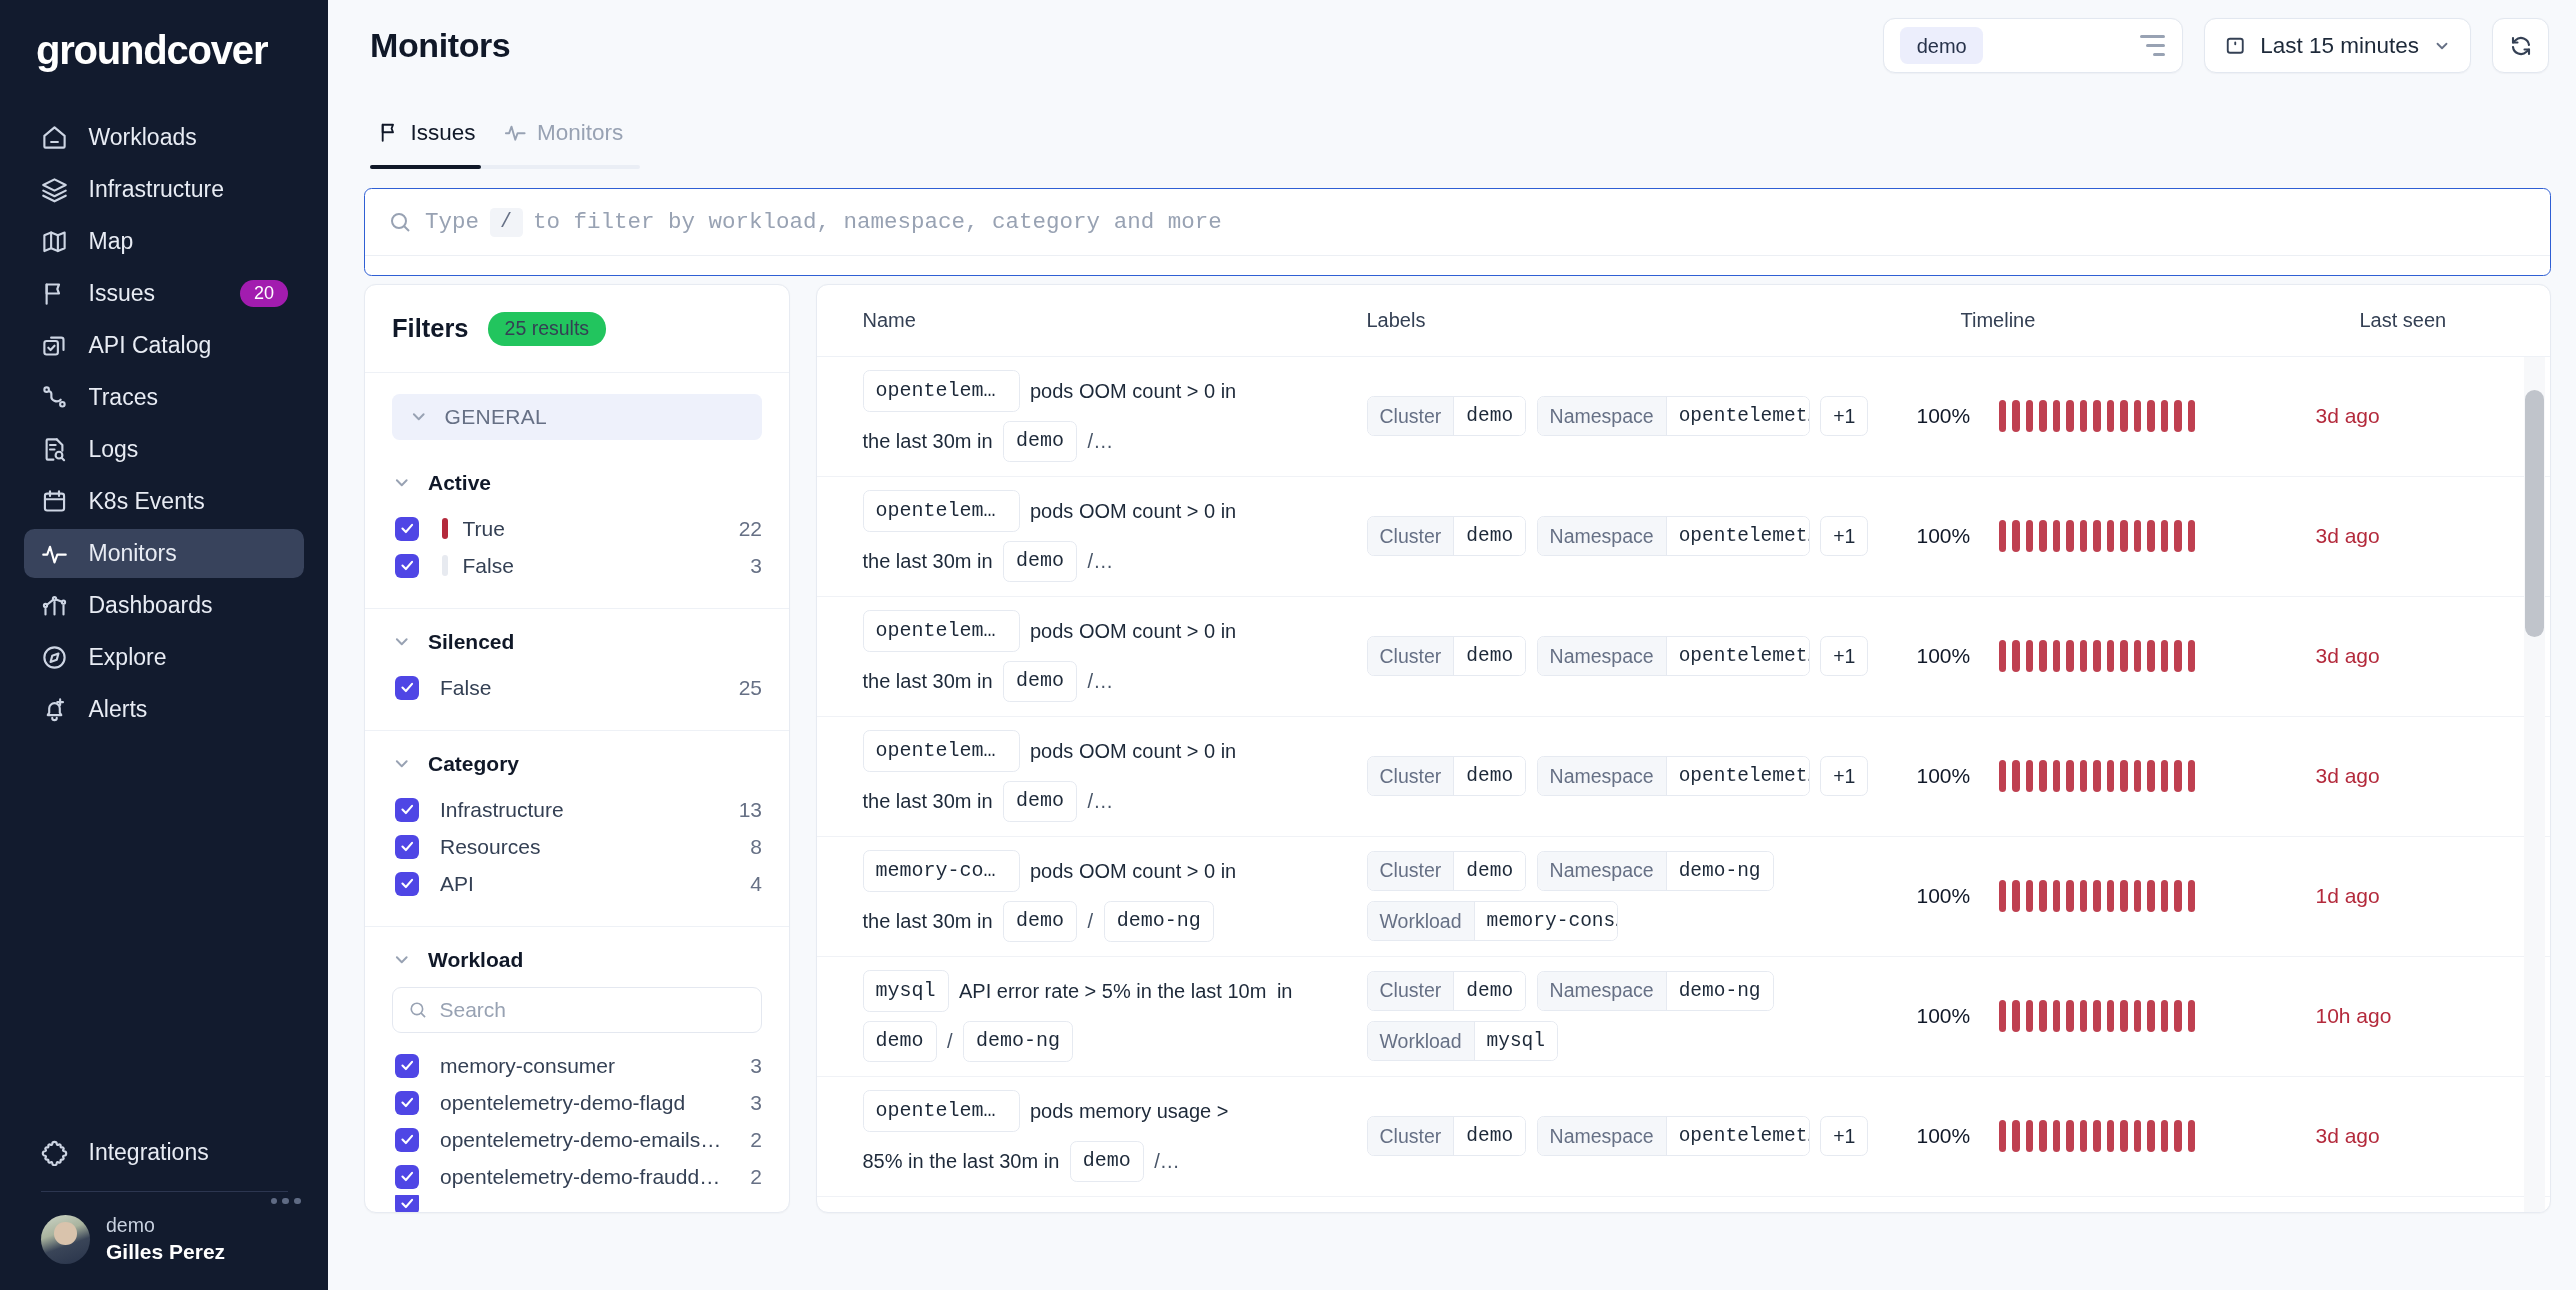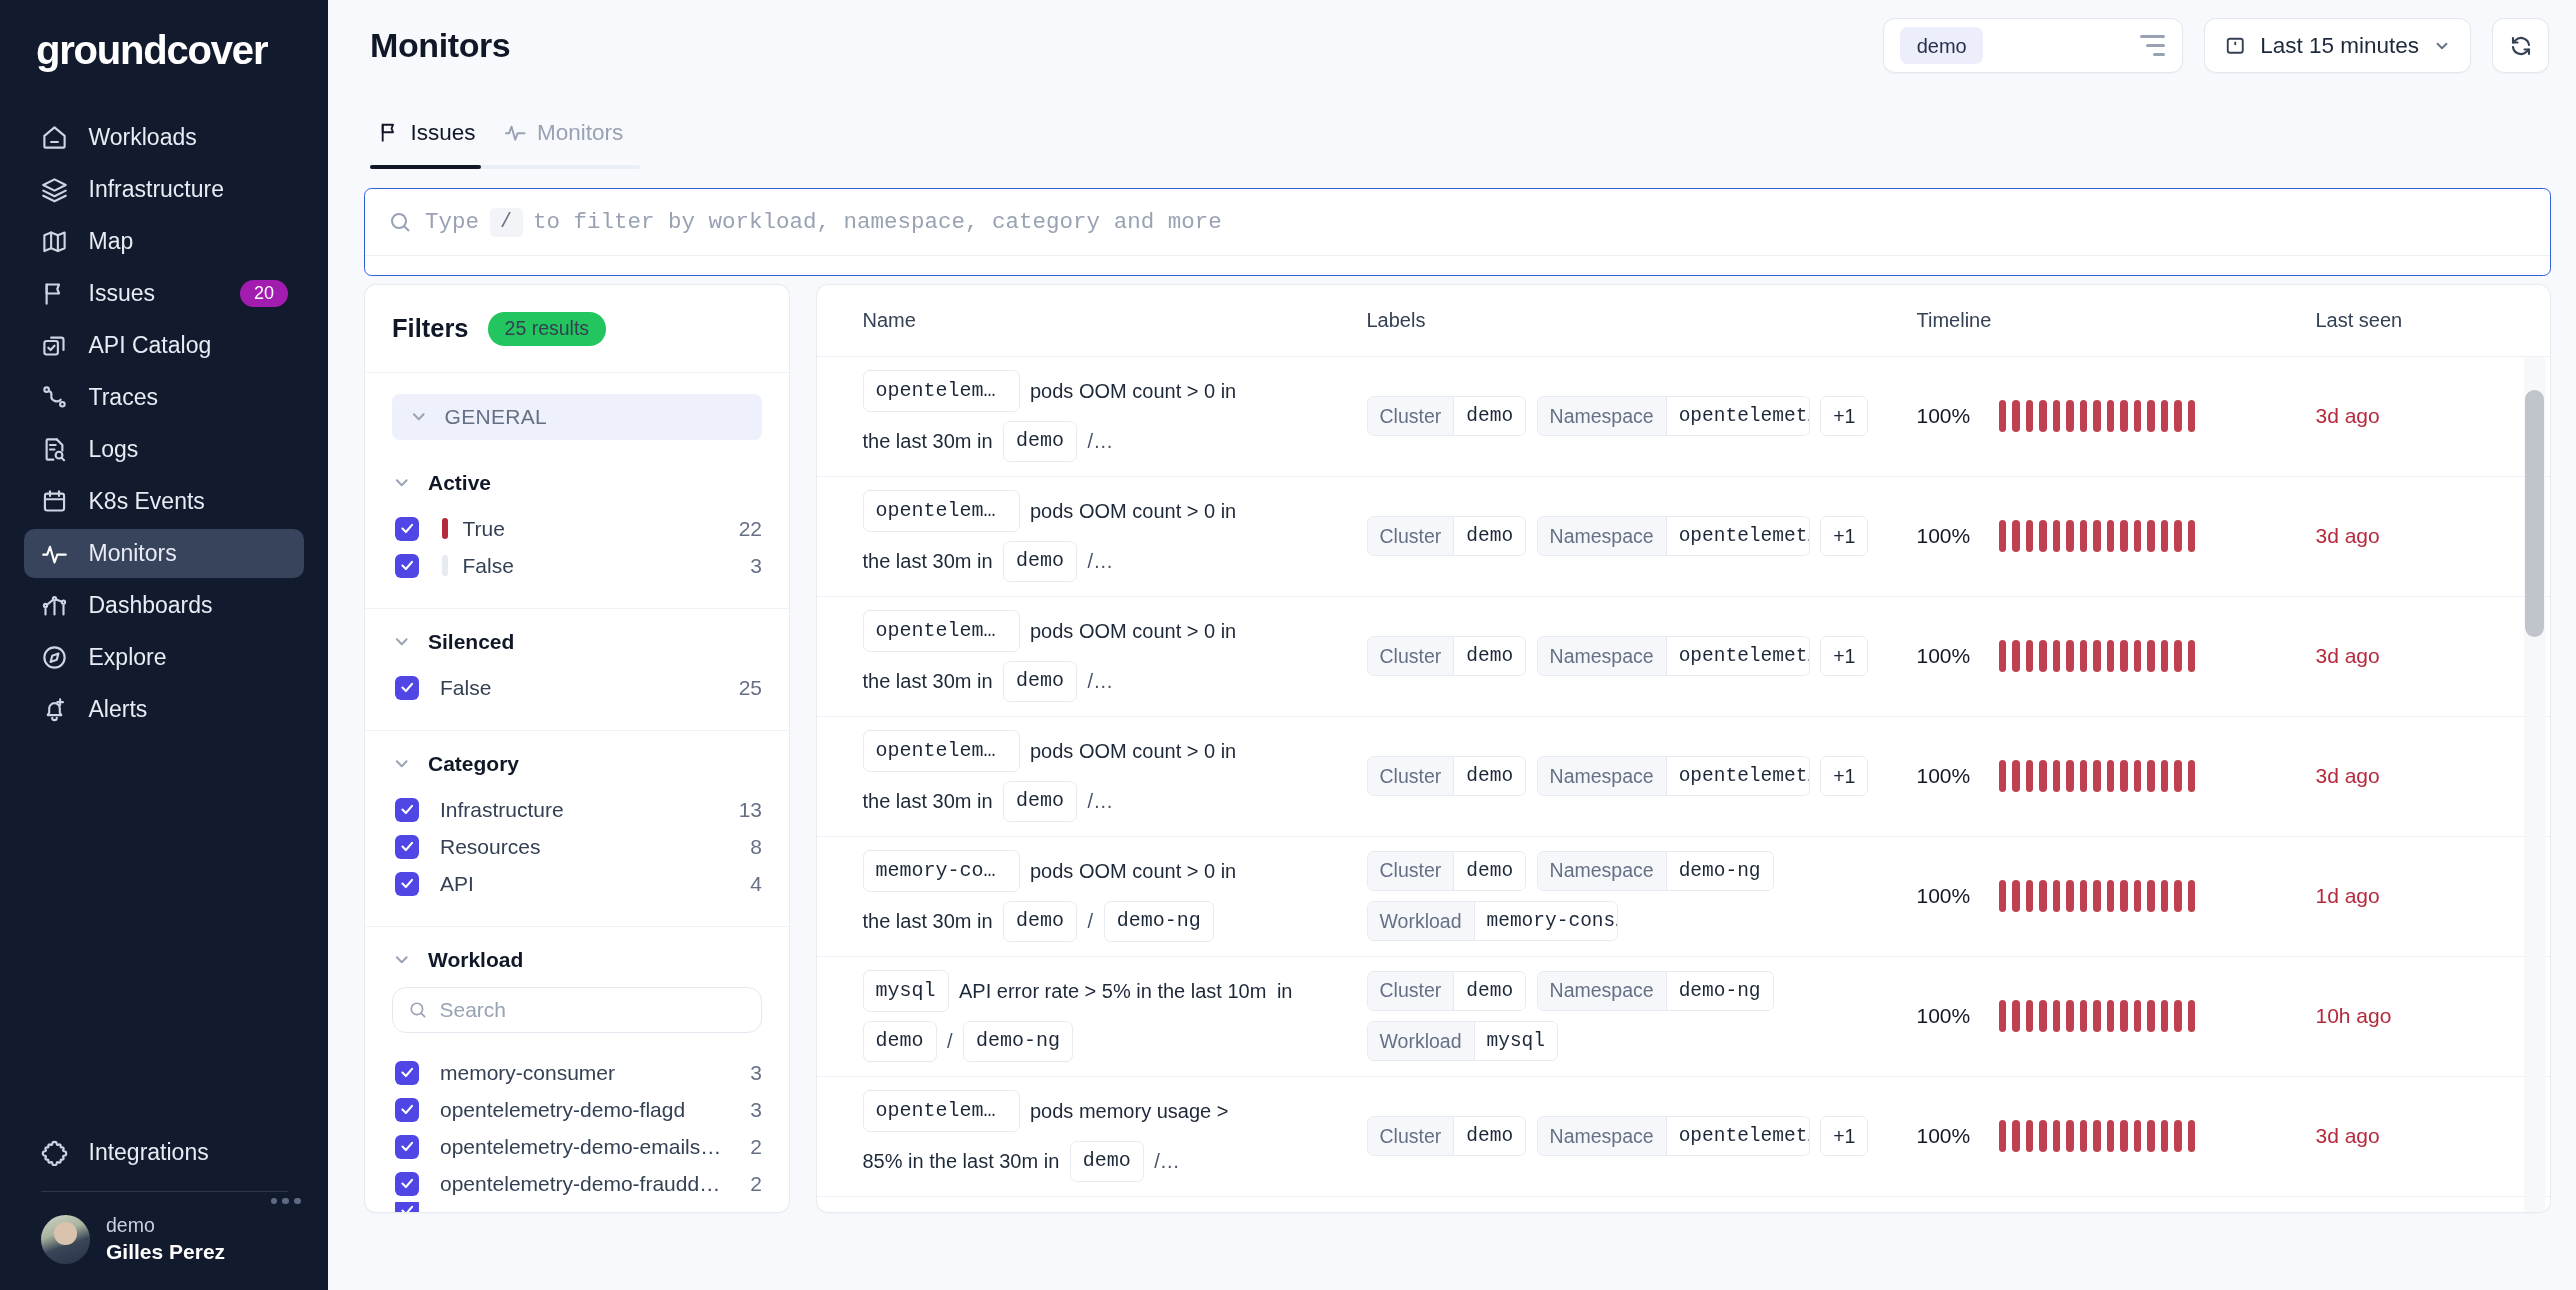--- a/index.html
+++ b/index.html
@@ -166,41 +166,41 @@
     width: 24px; height: 24px; border-radius: 6px; background: #4f46e5;
     flex: 0 0 24px; display: flex; align-items: center; justify-content: center;
   }
   .cbox svg { width: 16.5px; height: 16.5px; stroke: #fff; fill: none; stroke-width: 3; stroke-linecap: round; stroke-linejoin: round; }
   .sev-bar { width: 6px; height: 21px; border-radius: 3px; flex: 0 0 6px; margin-left: 7.5px; }
   .sev-true { background: #b42a3c; }
   .sev-false { background: #e7eaf0; }
   .frow-label { color: #344054; font-size: 21px; white-space: nowrap; overflow: hidden; text-overflow: ellipsis; }
   .frow-count { margin-left: auto; color: #667085; font-size: 21px; }
   .wl-search {
-    height: 46px; border: 0.7px solid #e4e8f0; border-radius: 14px;
-    display: flex; align-items: center; gap: 12px; padding: 0 15px; margin-bottom: 21px;
+    height: 46px; border: 0.7px solid #e4e8f0; border-radius: 9px;
+    display: flex; align-items: center; gap: 12px; padding: 0 15px; margin-bottom: 14px;
   }
   .wl-search svg { width: 19.5px; height: 19.5px; stroke: #98a2b3; fill: none; stroke-width: 2; }
   .wl-search span { color: #98a2b3; font-size: 21px; }
 
   
   .table-panel {
     flex: 1 1 auto; background: #fff; border: 0.7px solid #e7ebf2; border-radius: 12px;
     display: flex; flex-direction: column; overflow: hidden; min-width: 0;
     box-shadow: 0 0.7px 1.5px rgba(16,24,40,.03); margin-bottom: 10.5px;
     position: relative;
   }
   .thead {
     display: flex; align-items: center; height: 72px;
     padding: 0 0 0 46px; border-bottom: 0.7px solid #eef1f6; flex: 0 0 72px;
   }
   .th { color: #344054; font-size: 20px; }
   .th.name { flex: 0 0 504px; }
   .th.labels { flex: 0 0 550px; }
-  .th.timeline { flex: 0 0 399px; }
+  .th.timeline { flex: 0 0 399px; margin-left: 44px; }
   .th.lastseen { flex: 1 1 auto; }
   .tbody { flex: 1 1 auto; overflow: hidden; position: relative; }
   .trow {
     display: flex; align-items: center; min-height: 120px;
     padding: 0 0 0 46px; border-bottom: 0.7px solid #f0f2f6;
   }
   .c-name { flex: 0 0 504px; display: flex; flex-wrap: wrap; align-items: center; gap: 9px 10.5px; padding-right: 19.5px; }
   .c-labels { flex: 0 0 550px; display: flex; flex-wrap: wrap; align-items: center; gap: 10.5px; padding-right: 19.5px; }
   .c-timeline { flex: 0 0 399px; display: flex; align-items: center; gap: 18px; }
   .c-lastseen { flex: 1 1 auto; }

